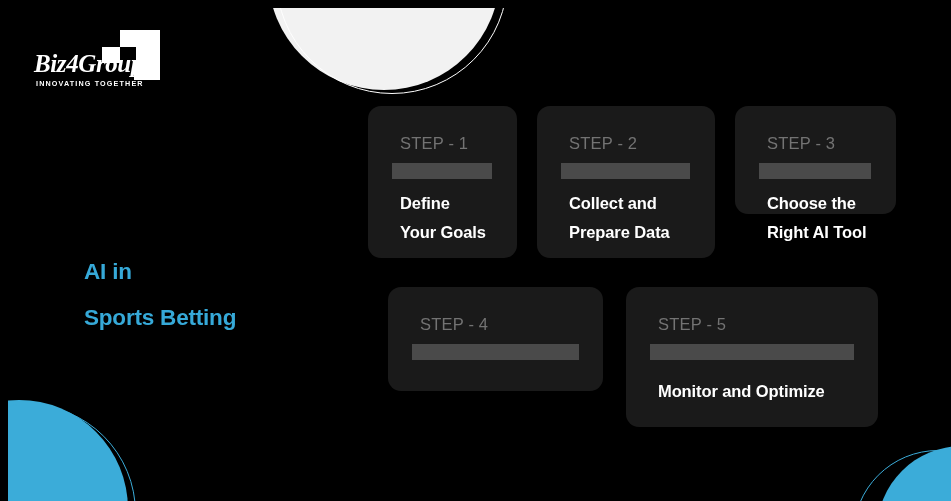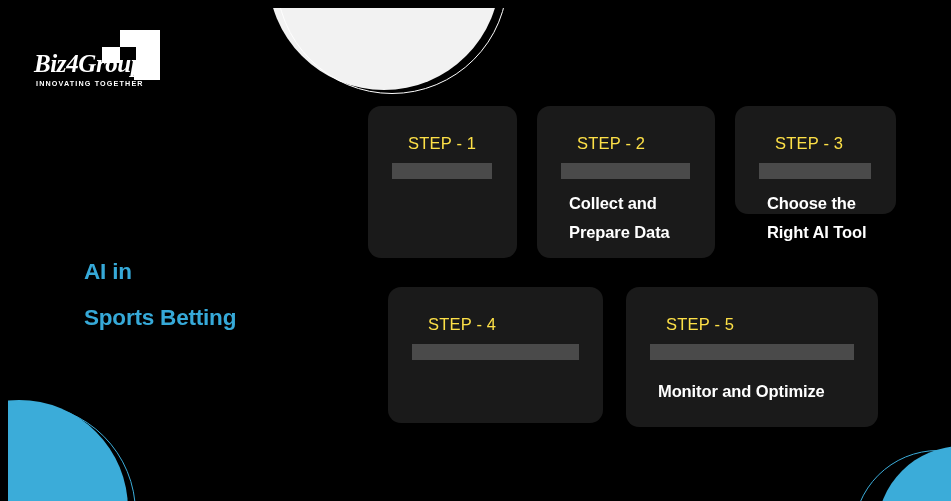--- a/index.html
+++ b/index.html
@@ -135,24 +135,23 @@
     background:#1A1A1A;
     border-radius:13px;
     padding:0;
   }
   .card-step {
     position:absolute;
     left:24px;
     top:20px;
     font-size:16.5px;
     font-weight:400;
-    color:#fde047;
+    color:#737373;
     letter-spacing:0.2px;
     white-space:nowrap;
-    margin-left:8px;
   }
   .card-divider {
     position:absolute;
     left:24px;
     height:1px;
     background:#4A4A4A;
   }
   .card-title {
     position:absolute;
     left:24px;
@@ -169,21 +168,21 @@
   .card-2 { left:529px; top:98px; width:178px; height:152px; }
   .card-3 { left:727px; top:98px; width:161px; height:108px; }
   .card-1 .card-divider { width:100px; top:57px; }
   .card-2 .card-divider { width:129px; top:57px; }
   .card-3 .card-divider { width:112px; top:57px; }
   .card-1 .card-title,
   .card-2 .card-title,
   .card-3 .card-title { top:75px; }
 
   
-  .card-4 { left:380px; top:279px; width:215px; height:136px; }
+  .card-4 { left:380px; top:279px; width:215px; height:104px; }
   .card-5 { left:618px; top:279px; width:252px; height:140px; }
   .card-4 .card-divider { width:167px; top:57px; }
   .card-5 .card-divider { width:204px; top:57px; }
   .card-4 .card-title,
   .card-5 .card-title { top:82px; }
 </style>
 </head>
 <body>
 
 <div class="stage">
@@ -205,20 +204,22 @@
   </div>
 
   <div class="headline">
     <div class="headline-line accent">AI in</div>
     <div class="headline-line accent">Sports Betting</div>
   </div>
 
   <div class="card card-1">
     <div class="card-step">STEP - 1</div>
     <div class="card-divider"></div>
+    <div class="card-title">Define
+Your Goals</div>
   </div>
 
   <div class="card card-2">
     <div class="card-step">STEP - 2</div>
     <div class="card-divider"></div>
     <div class="card-title">Collect and
 Prepare Data</div>
   </div>
 
   <div class="card card-3">

